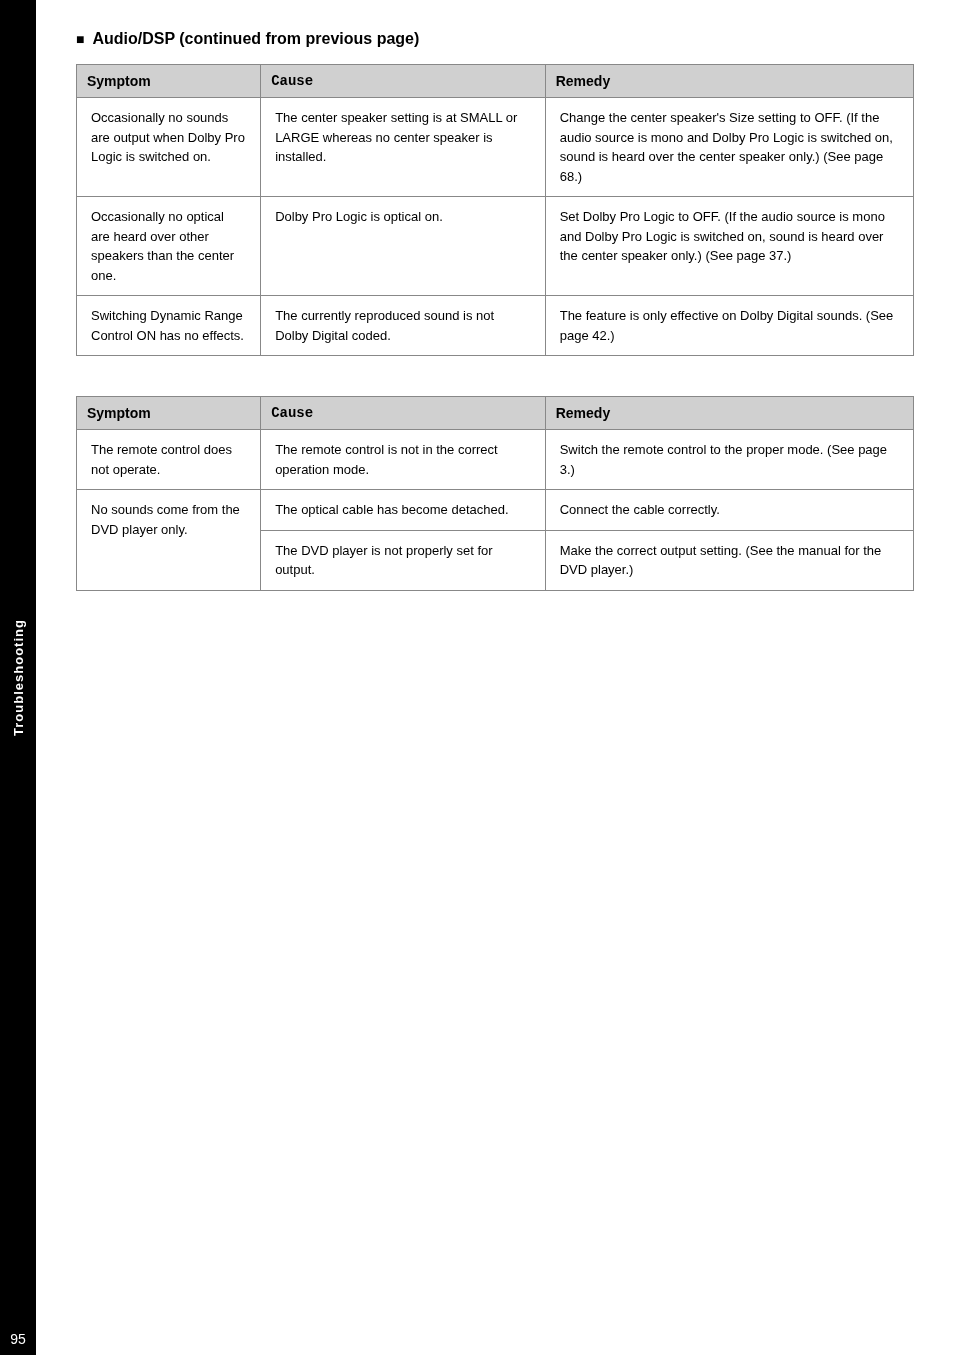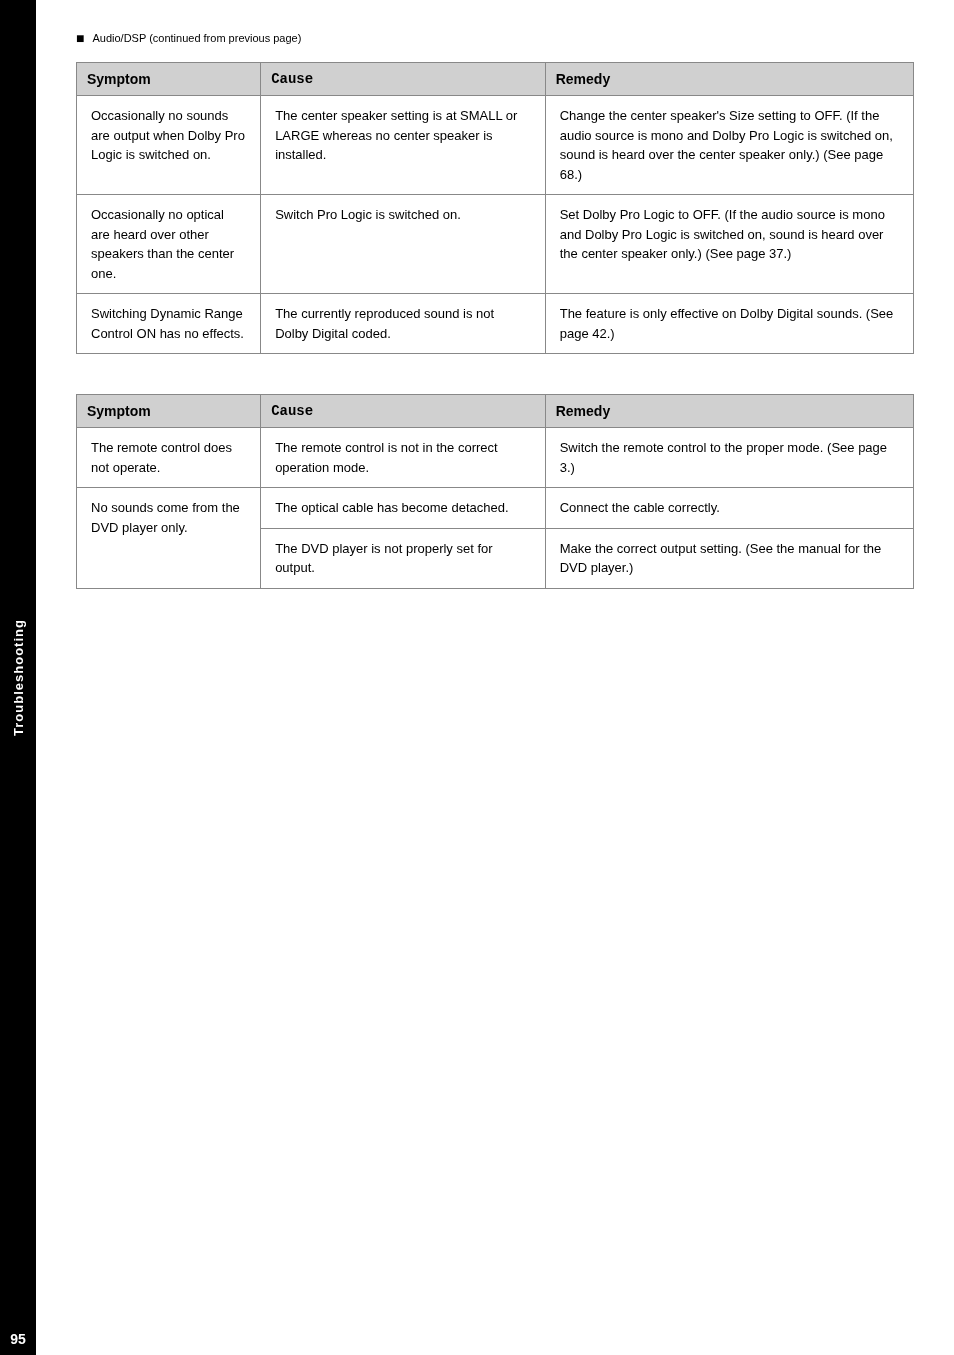--- a/index.html
+++ b/index.html
@@ -41,35 +41,35 @@
     .page-number-box {
       position: absolute;
       bottom: 0;
       left: 0;
       right: 0;
       background: #000000;
       color: #ffffff;
       text-align: center;
       padding: 8px 0;
       font-size: 14px;
-      font-weight: bold;
+      font-weight: normal;
     }
 
     .main-content {
       flex: 1;
       padding: 30px 40px 30px 40px;
     }
 
     .section {
       margin-bottom: 40px;
     }
 
     .section-title {
-      font-size: 11px;
-      font-weight: normal;
+      font-size: 16px;
+      font-weight: bold;
       margin-bottom: 16px;
       display: flex;
       align-items: center;
       gap: 8px;
     }
 
     .section-title::before {
       content: '■';
       font-size: 14px;
     }
@@ -147,21 +147,21 @@
         </tr>
       </thead>
       <tbody id="table1-body">
       <tr>
             <td>Occasionally no sounds are output when Dolby Pro Logic is switched on.</td>
             <td>The center speaker setting is at SMALL or LARGE whereas no center speaker is installed.</td>
             <td>Change the center speaker's Size setting to OFF. (If the audio source is mono and Dolby Pro Logic is switched on, sound is heard over the center speaker only.) (See page 68.)</td>
           </tr>
           <tr>
             <td>Occasionally no optical are heard over other speakers than the center one.</td>
-            <td>Switch Pro Logic is switched on.</td>
+            <td>Dolby Pro Logic is optical on.</td>
             <td>Set Dolby Pro Logic to OFF. (If the audio source is mono and Dolby Pro Logic is switched on, sound is heard over the center speaker only.) (See page 37.)</td>
           </tr>
           <tr>
             <td>Switching Dynamic Range Control ON has no effects.</td>
             <td>The currently reproduced sound is not Dolby Digital coded.</td>
             <td>The feature is only effective on Dolby Digital sounds. (See page 42.)</td>
           </tr>
         </tbody>
     </table>
   </div>

